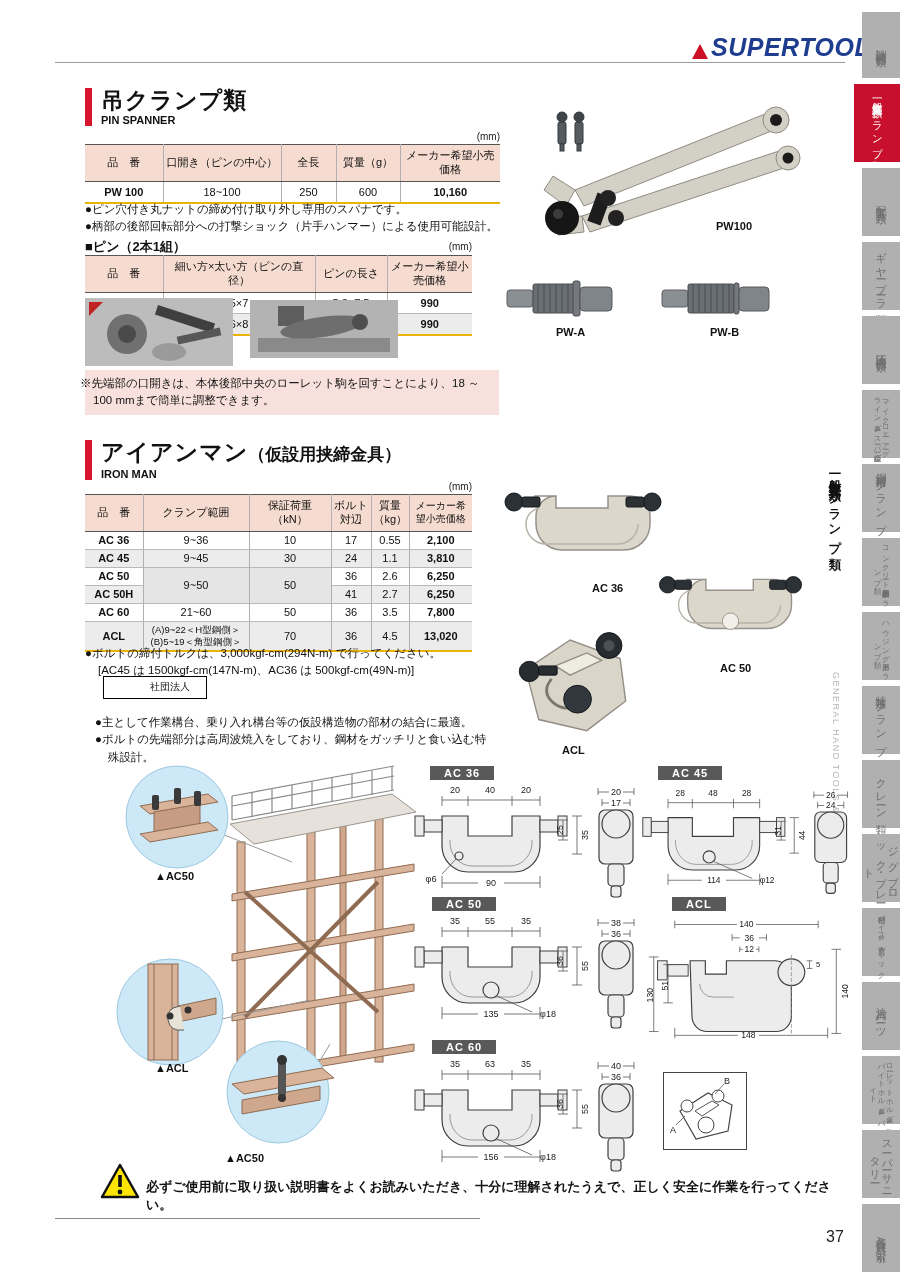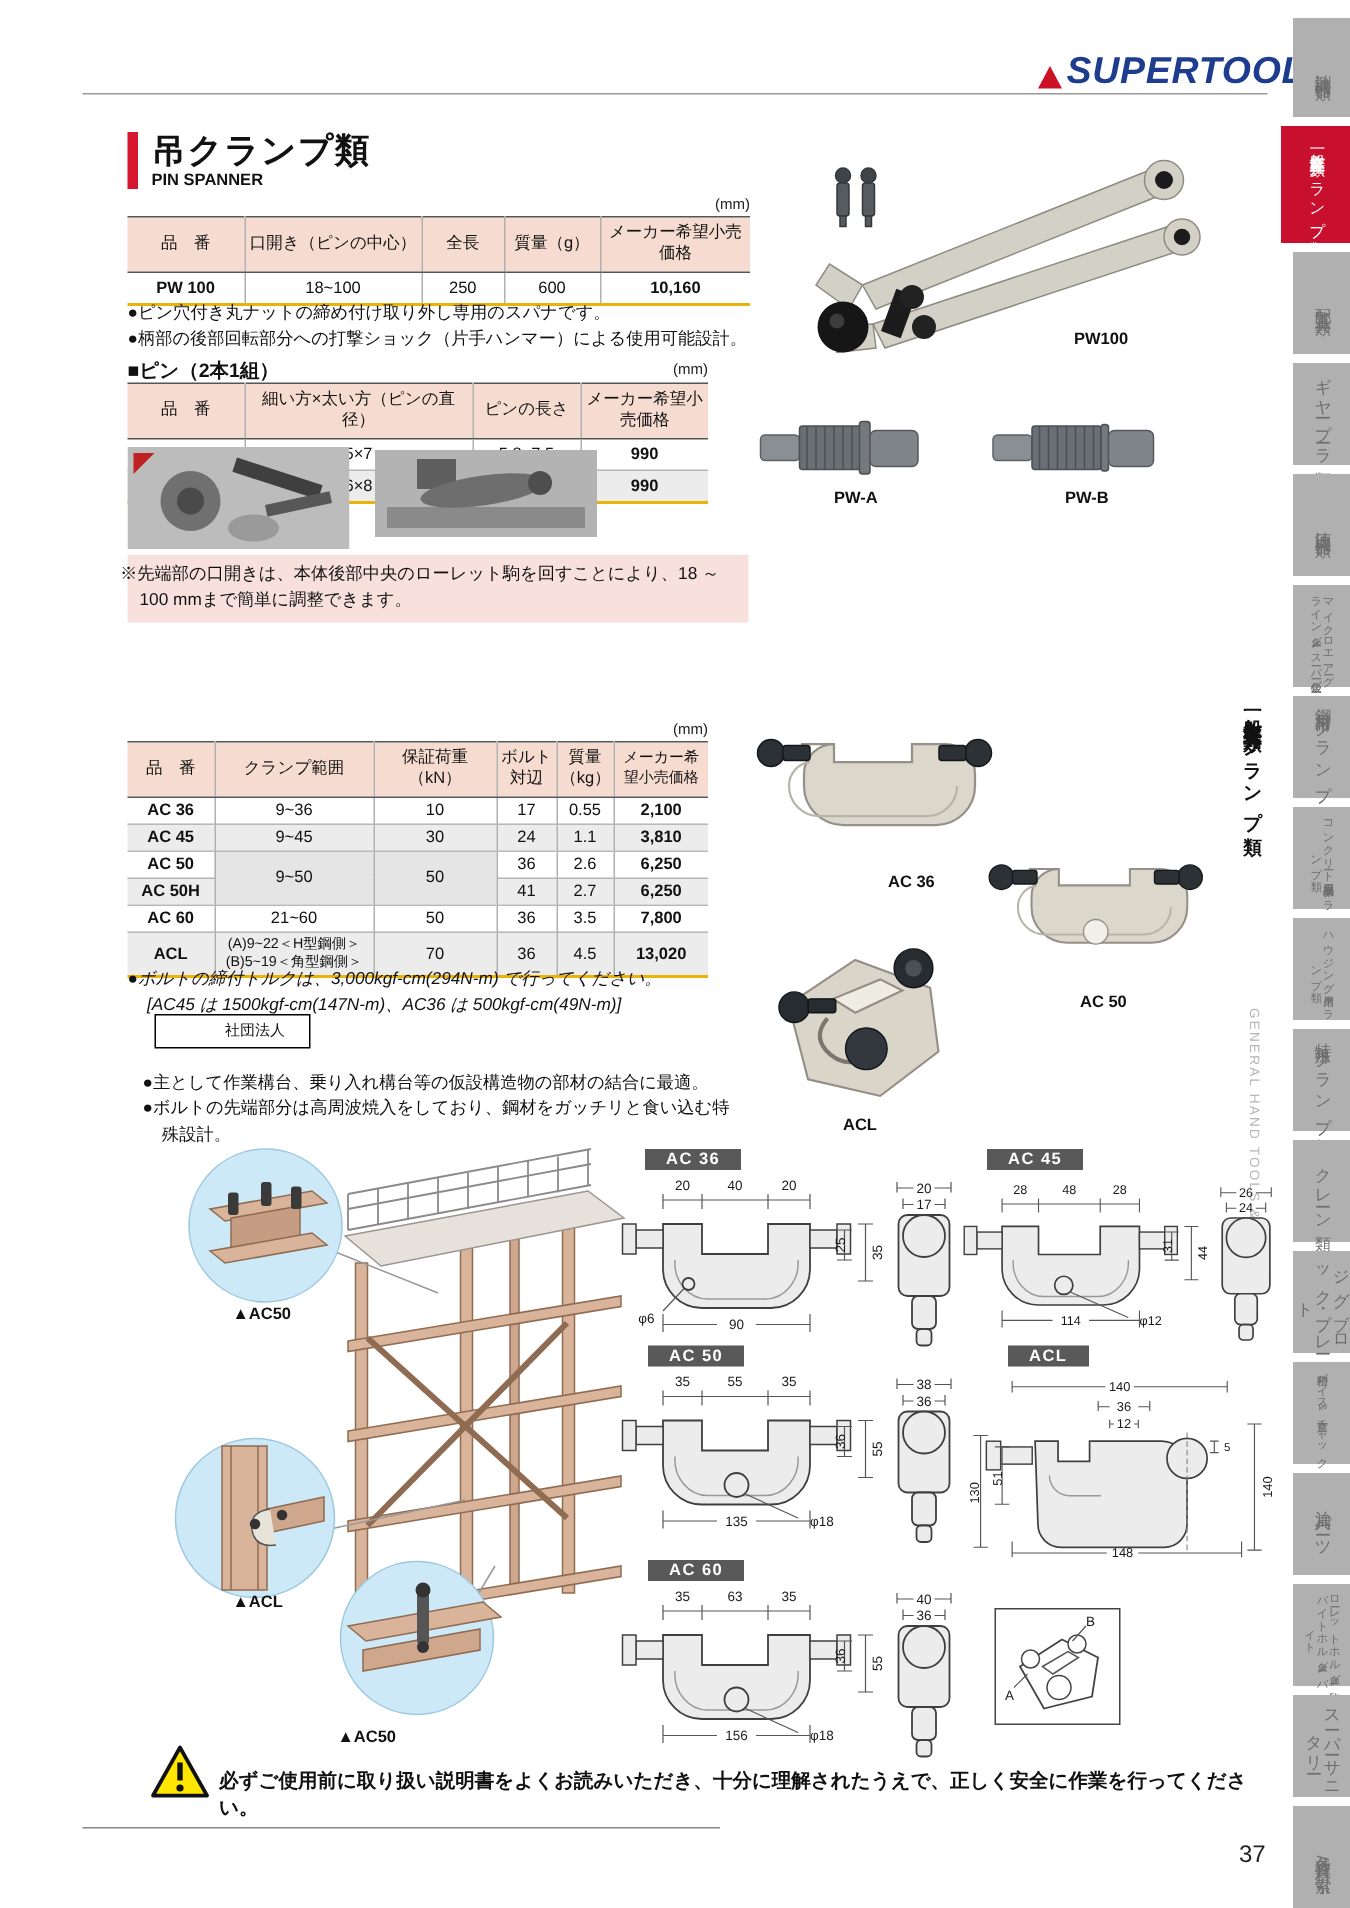--- a/index.html
+++ b/index.html
@@ -198,20 +198,29 @@
     <rect x="2" y="16" width="26" height="17" rx="3" fill="#8a8f94" stroke="#5c6165"></rect>
     <rect x="28" y="10" width="46" height="29" rx="2" fill="#6a6f74" stroke="#4a4f53"></rect>
     <path d="M33,10 V39 M39,10 V39 M45,10 V39 M51,10 V39 M57,10 V39 M63,10 V39 M69,10 V39" stroke="#4a4f53" stroke-width="1" fill="none"></path>
     <rect x="74" y="9" width="5" height="31" rx="2" fill="#75797e" stroke="#4a4f53"></rect>
     <rect x="79" y="13" width="30" height="24" rx="4" fill="#808589" stroke="#55595d"></rect>
   </svg>
   <div class="abs photolbl" style="left:556px;top:326px;">PW-A</div>
   <div class="abs photolbl" style="left:710px;top:326px;">PW-B</div>
 
 
+  <div class="abs sec" style="left:85px;top:440px;">
+    <div class="bar"></div>
+    <div>
+      <div>
+        <span class="sec-title">アイアンマン</span><span class="sec-title-note">（仮設用挟締金具）</span>
+      </div>
+      <div class="sec-sub">IRON MAN</div>
+    </div>
+  </div>
   <div class="abs mm" style="left:85px;top:481px;width:387px;">(mm)</div>
 
   <table class="cat iron abs" style="left:85px;top:494px;width:387px;">
     <colgroup>
         <col style="width:58px">
         <col style="width:106px">
         <col style="width:82px">
         <col style="width:40px">
         <col style="width:38px">
         <col style="width:63px">
@@ -270,21 +279,21 @@
         <div>(B)5~19＜角型鋼側＞</div>
       </td>
       <td>70</td>
       <td>36</td>
       <td>4.5</td>
       <td class="price">13,020</td>
     </tr>
   </tbody>
     </table>
 
-  <div class="abs note" style="left:85px;top:645px;width:400px;font-style:italic;">
+  <div class="abs note" style="left:85px;top:645px;width:400px;">
     <div class="hang">●ボルトの締付トルクは、3,000kgf-cm(294N-m) で行ってください。</div>
     <div style="padding-left:13px;">[AC45 は 1500kgf-cm(147N-m)、AC36 は 500kgf-cm(49N-m)]</div>
   </div>
 
   <div class="abs certbox" style="left:103px;top:676px;">
     <span class="cert-prefix">社団法人</span>
   </div>
 
   <div class="abs note" style="left:95px;top:714px;width:400px;">
     <div class="hang">●主として作業構台、乗り入れ構台等の仮設構造物の部材の結合に最適。</div>

